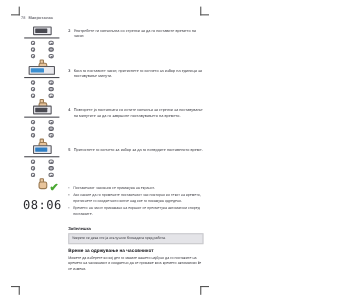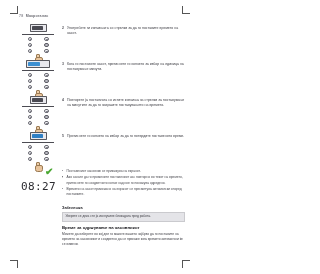--- a/index.html
+++ b/index.html
@@ -286,21 +286,21 @@
       <div class="copy">
         <div class="steptext">
           <span class="num">5</span>
           <span>Притиснете го копчето за избор за да го потврдите поставеното време.</span>
         </div>
       </div>
     </div>
 
     <div class="result">
       <div class="check">✔</div>
-      <div class="lcd">08:27</div>
+      <div class="lcd">08:06</div>
 
       <div class="notes">
         <div class="note">
           <span class="bullet">•</span>
           <span>Поставениот часовник се прикажува на екранот.</span>
         </div>
         <div class="note strong">
           <span class="bullet">▪</span>
           <span>Ако сакате да го промените поставениот час повторно во текот на времето, притиснете го соодветното копче над кое го покажува одредено.</span>
         </div>

